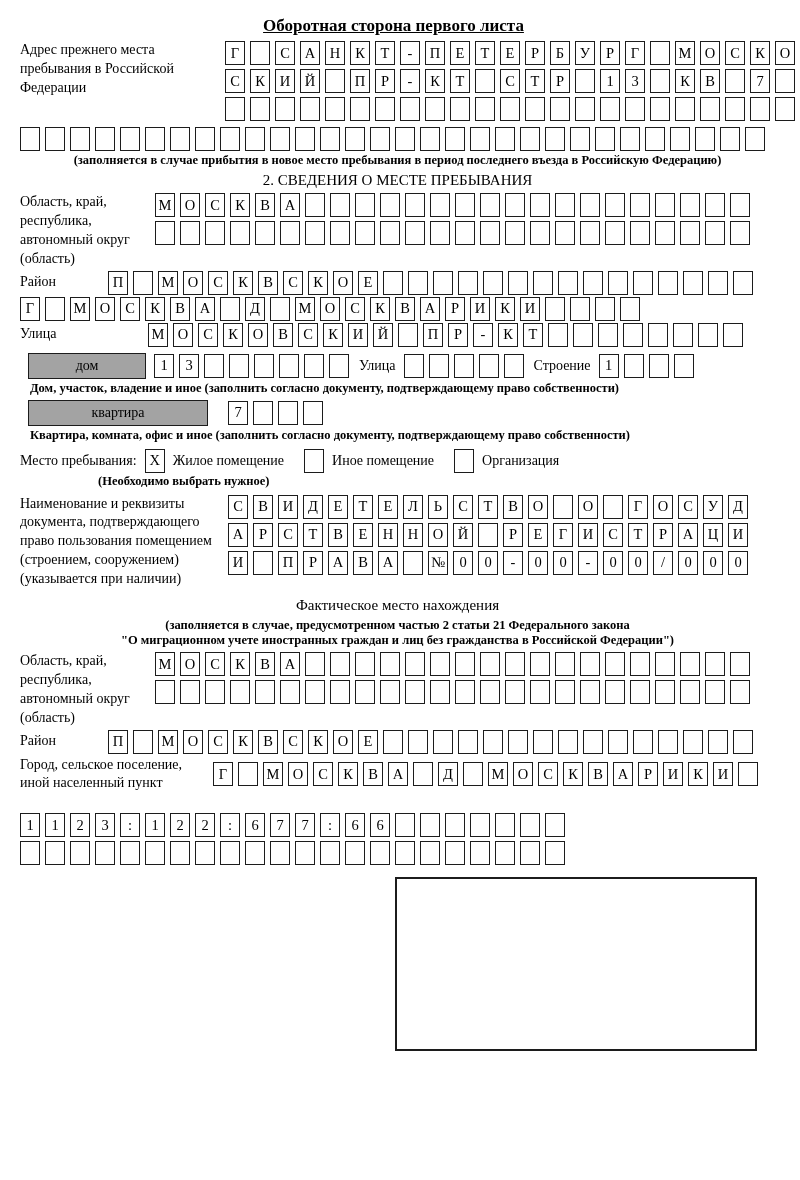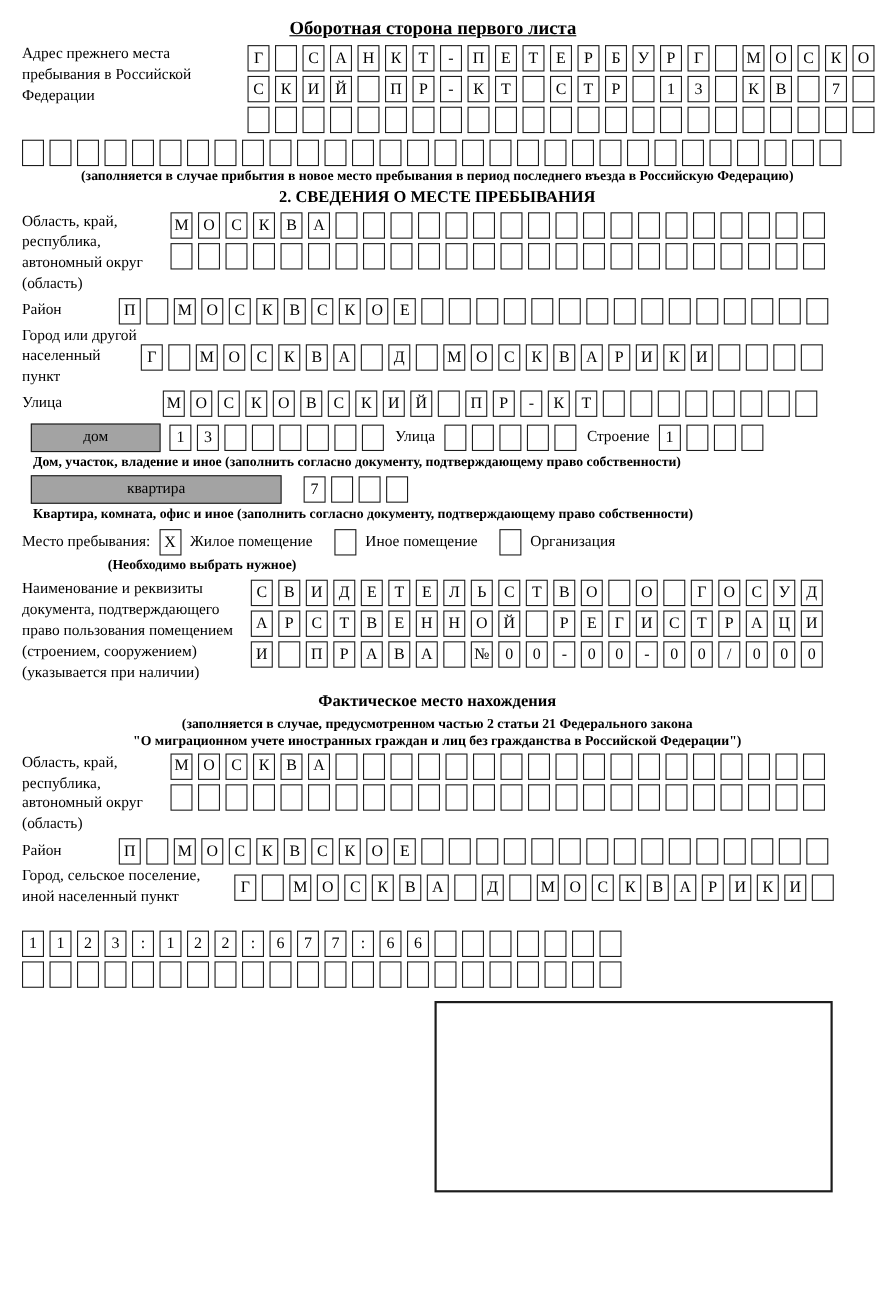--- a/index.html
+++ b/index.html
@@ -24,21 +24,21 @@
     border:1.6px solid #1c1c1c;
     display:flex;align-items:center;justify-content:center;
     font-size:14.5px;line-height:1;background:#fff;
   }
   .widebox{
     height:26px;box-sizing:border-box;border:1.6px solid #1c1c1c;
     display:flex;align-items:center;justify-content:center;font-size:14px;background:#a3a3a3;
   }
   .note{font-size:12.5px;font-weight:bold;}
   .note.centered{text-align:center;}
-  .sec-title{text-align:center;font-weight:bold;font-size:15px;}
+  .sec-title{text-align:center;font-weight:normal;font-size:15px;}
   .w158{width:158px;flex:0 0 158px;}
   .w135{width:135px;flex:0 0 135px;}
   .w88{width:88px;flex:0 0 88px;}
   .w108{width:108px;flex:0 0 108px;}
   .w128{width:128px;flex:0 0 128px;}
   .w208{width:208px;flex:0 0 208px;}
   .w193{width:193px;flex:0 0 193px;}
   .w140{width:140px;flex:0 0 140px;}
   .mt2{margin-top:2px;} .mt4{margin-top:4px;} .mt6{margin-top:6px;}
   .mt8{margin-top:8px;} .mt14{margin-top:5px;gap:47px;}
@@ -256,21 +256,20 @@
       <span class="box"></span>
       <span class="box"></span>
       <span class="box"></span>
       <span class="box"></span>
       <span class="box"></span>
       <span class="box"></span>
     </div>
 </div>
 
 <div class="row-flex center mt2">
-  <div class="label w108">Город или другой населенный пункт</div>
   <div class="boxrow">
       <span class="box">Г</span>
       <span class="box"></span>
       <span class="box">М</span>
       <span class="box">О</span>
       <span class="box">С</span>
       <span class="box">К</span>
       <span class="box">В</span>
       <span class="box">А</span>
       <span class="box"></span>
@@ -352,21 +351,21 @@
   <div class="boxrow">
       <span class="box">1</span>
       <span class="box"></span>
       <span class="box"></span>
       <span class="box"></span>
     </div>
 </div>
 <div class="note mt2" style="margin-left:10px;">Дом, участок, владение и иное (заполнить согласно документу, подтверждающему право собственности)</div>
 
 <div class="row-flex center mt4" style="margin-left:8px;">
-  <div class="widebox" style="width:228px;text-align:right;">квартира</div>
+  <div class="widebox" style="width:180px;text-align:right;">квартира</div>
   <div class="gap20"></div>
   <div class="boxrow">
       <span class="box">7</span>
       <span class="box"></span>
       <span class="box"></span>
       <span class="box"></span>
     </div>
 </div>
 <div class="note mt2" style="margin-left:10px;">Квартира, комната, офис и иное (заполнить согласно документу, подтверждающему право собственности)</div>
 

